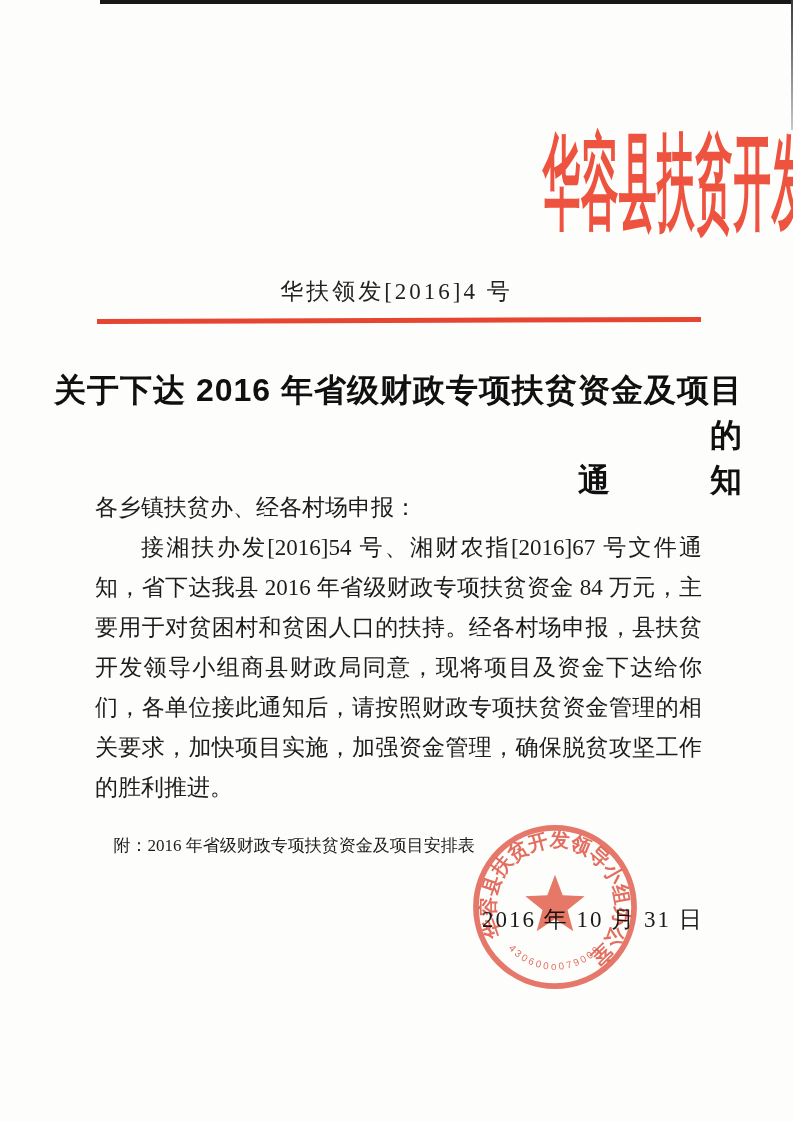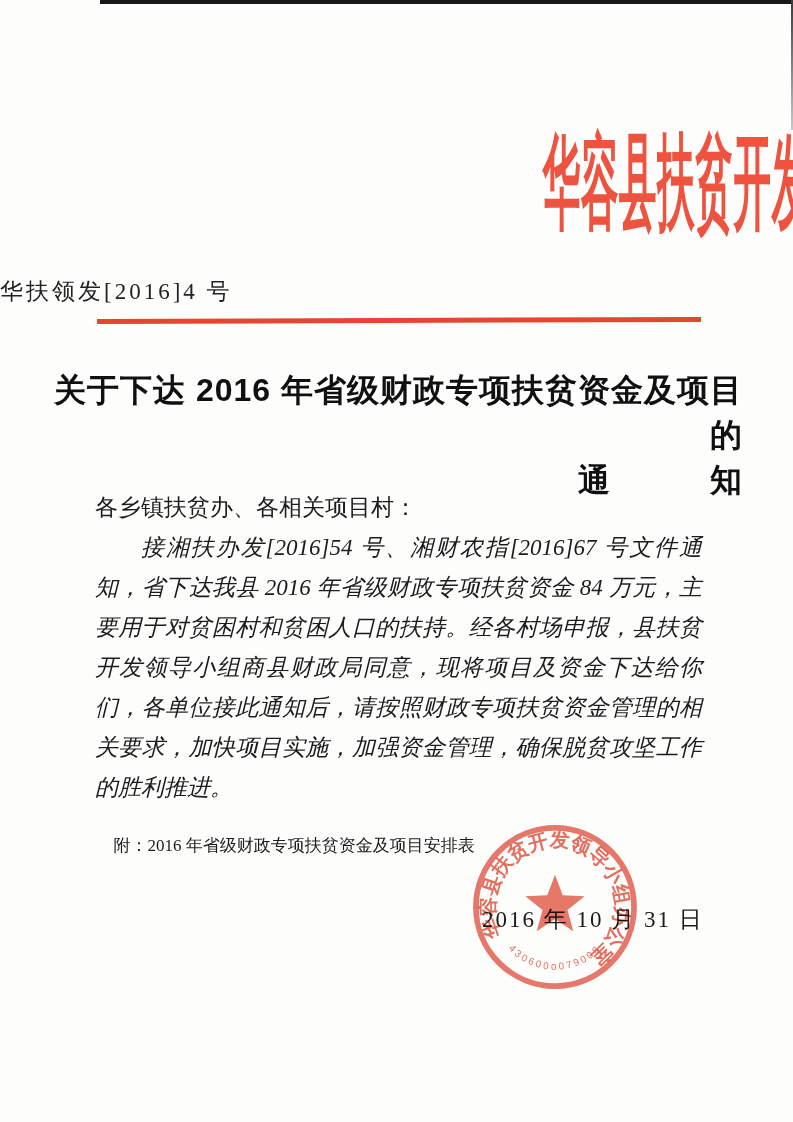--- a/index.html
+++ b/index.html
@@ -20,38 +20,38 @@
     position:absolute; top:118px; left:0; width:100%;
     text-align:center; white-space:nowrap;
     color:#ee5340; font-weight:bold; font-size:104px; line-height:1.25;
   }
   .org-title .squeeze {
     display:inline-block; transform:scaleX(0.36); transform-origin:50% 50%;
     letter-spacing:2px;
   }
   .doc-number {
     position:absolute; top:276px; left:0; width:100%;
-    text-align:left; font-size:23px; letter-spacing:3px; color:#222;
+    text-align:center; font-size:23px; letter-spacing:3px; color:#222;
   }
   .red-divider {
     position:absolute; top:318px; left:97px; width:604px; height:5px;
     background:#e64531; transform:rotate(-0.2deg);
   }
   .doc-title {
     position:absolute; top:368px; left:50px; width:693px;
     text-align:right; color:#101010;
     font-family:"Liberation Sans","DejaVu Sans",sans-serif;
     font-weight:700; font-size:32px; line-height:45px; letter-spacing:1px;
   }
   .body-block {
     position:absolute; top:488px; left:95px; width:607px;
     font-size:23px; line-height:40px; text-align:justify; color:#1c1c1c;
   }
   .body-block p { margin:0; }
-  .paragraph { text-indent:2em;font-style:italic; }
+  .paragraph { text-indent:2em; }
   .attachment {
     position:absolute; top:834px; left:105px; width:607px;
     font-size:17px; color:#1c1c1c; text-indent:0.5em;
   }
   .date-line {
     position:absolute; top:904px; left:482px;
     font-size:23px; letter-spacing:2px; color:#1c1c1c;text-align:center;
   }
   .seal {
     position:absolute; top:803px; left:451px; width:208px; height:208px;
@@ -80,21 +80,21 @@
   <div class="doc-number">华扶领发[2016]4 号</div>
 
   <div class="red-divider"></div>
 
   <div class="doc-title">
     <div>关于下达 2016 年省级财政专项扶贫资金及项目的</div>
     <div>通　　　知</div>
   </div>
 
   <div class="body-block">
-    <p class="salutation">各乡镇扶贫办、各相关项目村：</p>
+    <p class="salutation">各乡镇扶贫办、经各村场申报：</p>
     <p class="paragraph">接湘扶办发[2016]54 号、湘财农指[2016]67 号文件通知，省下达我县 2016 年省级财政专项扶贫资金 84 万元，主要用于对贫困村和贫困人口的扶持。经各村场申报，县扶贫开发领导小组商县财政局同意，现将项目及资金下达给你们，各单位接此通知后，请按照财政专项扶贫资金管理的相关要求，加快项目实施，加强资金管理，确保脱贫攻坚工作的胜利推进。</p>
   </div>
 
   <div class="attachment">附：2016 年省级财政专项扶贫资金及项目安排表</div>
 
   <div class="date-line">2016 年 10 月 31 日</div>
 
   <div class="seal">
     <svg viewBox="0 0 200 200">
       <defs>

